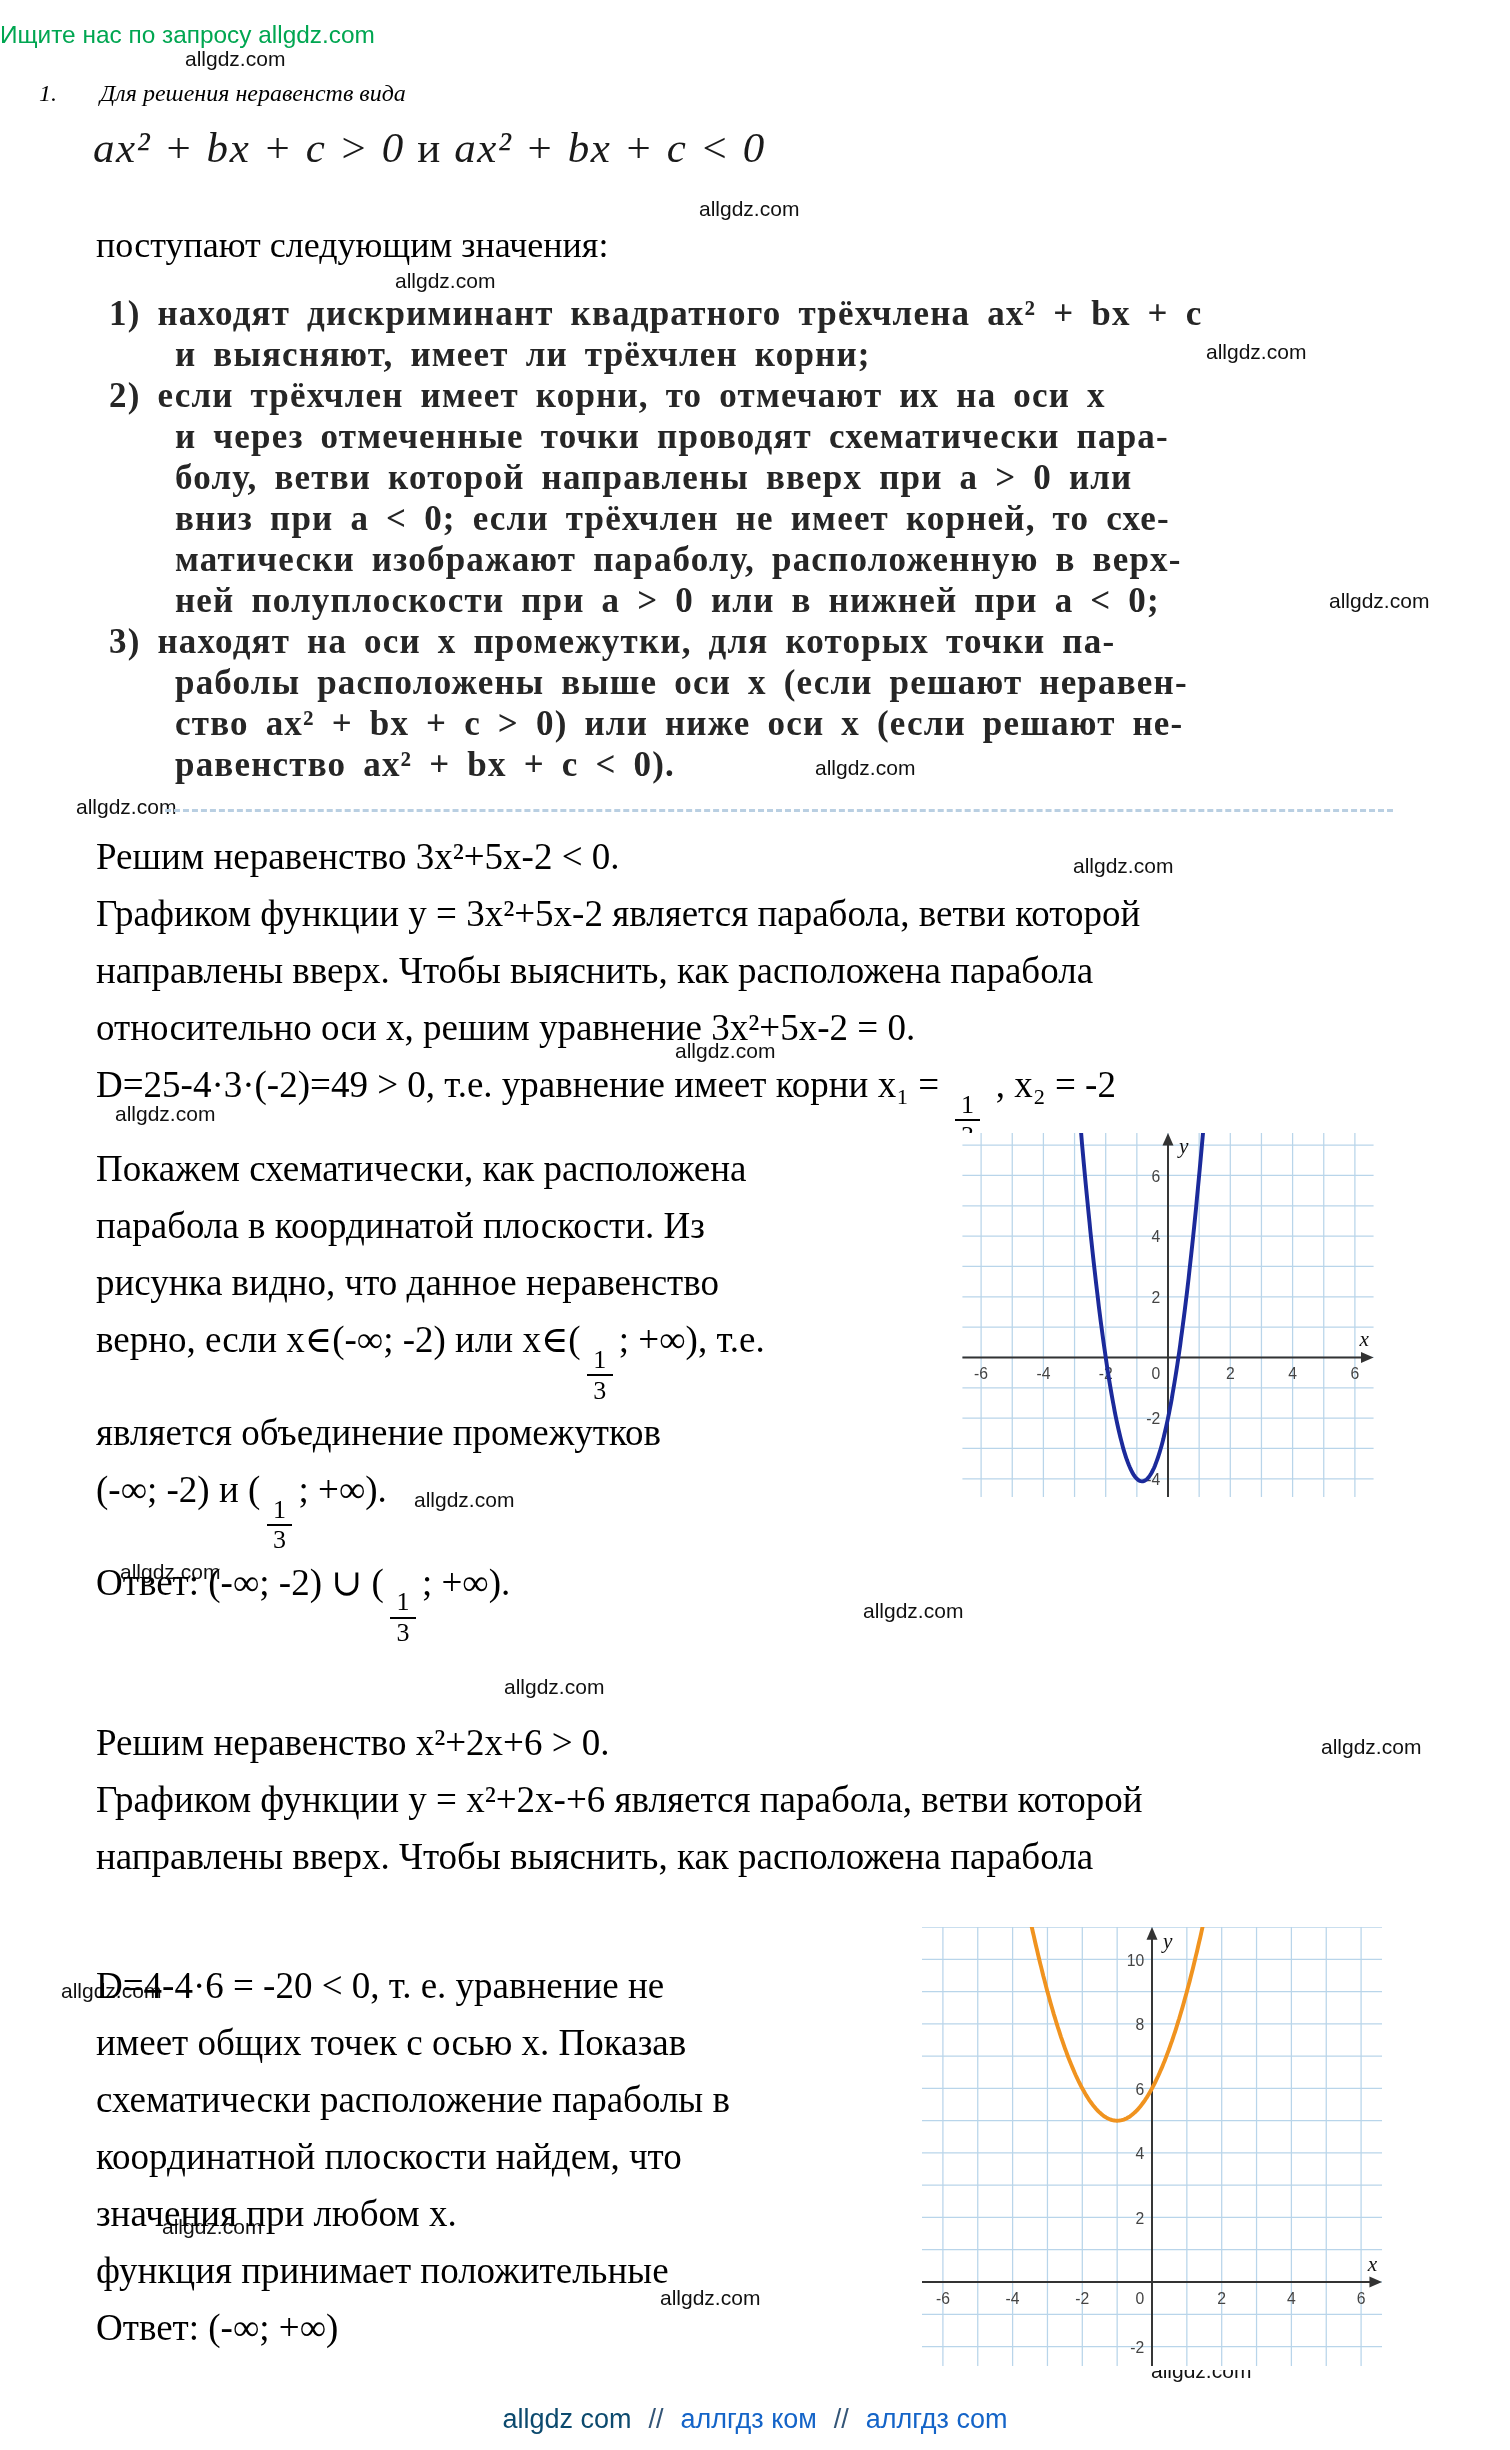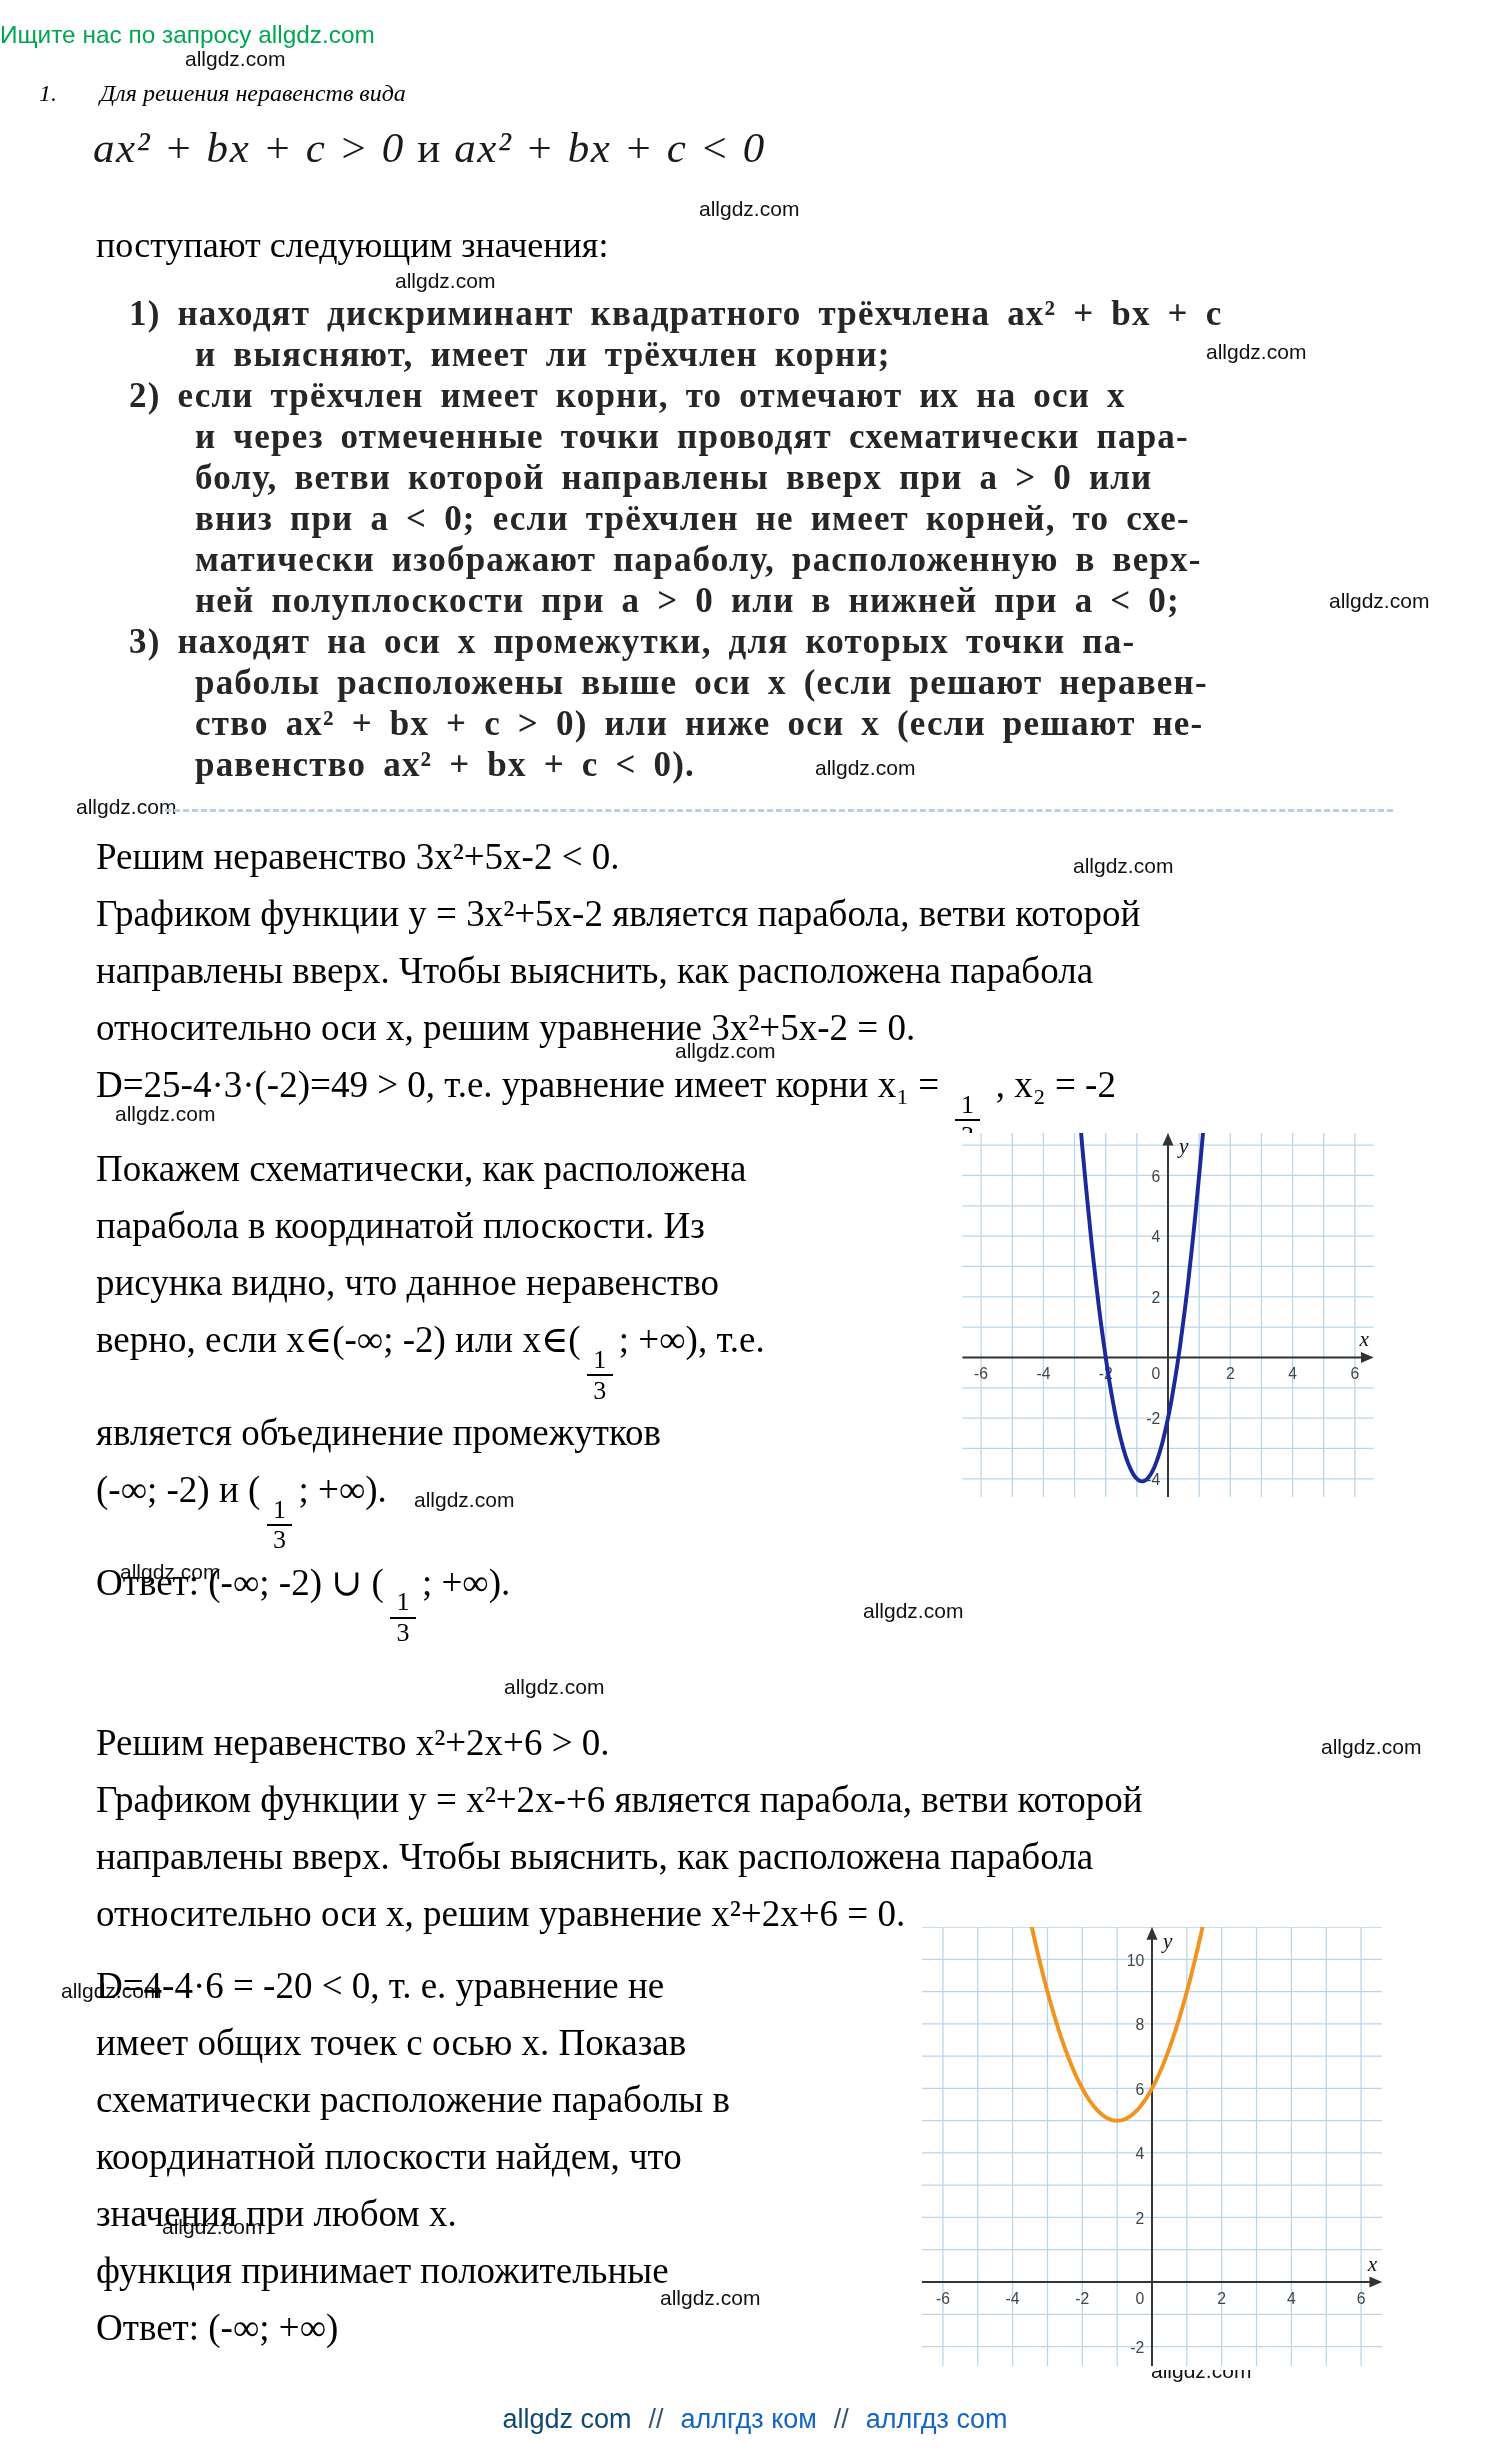--- a/index.html
+++ b/index.html
@@ -9,21 +9,21 @@
           font-family:"Liberation Sans",sans-serif;font-size:24.4px;color:#00a651;}
   .wm{position:absolute;font-family:"Liberation Sans",sans-serif;font-size:21px;color:#111;
       white-space:nowrap;}
   .intro-line{position:absolute;top:80px;left:39px;font-size:24px;font-style:italic;}
   .intro-line .num{display:inline-block;width:61px;}
   .formula{position:absolute;top:123px;left:93px;font-size:43px;font-weight:normal;
            font-style:italic;letter-spacing:1.6px;color:#1a1a1a;}
   .formula .upright{font-style:normal;}
   .postup{position:absolute;top:224px;left:96px;font-size:36px;}
   .rules{position:absolute;top:293px;left:109px;width:1322px;font-weight:bold;font-size:35px;
-         line-height:41px;color:#262626;letter-spacing:1.2px;word-spacing:7px;margin-left:20px;}
+         line-height:41px;color:#262626;letter-spacing:1.2px;word-spacing:7px;}
   .rules .indent{padding-left:66px;}
   .dash{position:absolute;top:809px;left:165px;width:1228px;border-top:3.1px dashed #b9cfe2;}
   .para{position:absolute;font-size:37px;line-height:57px;}
   #para1{top:828px;left:96px;width:1369px;}
   #para2{top:1714px;left:96px;width:1385px;}
   #col1{top:1140px;left:96px;width:858px;}
   #col2{top:1957px;left:96px;width:819px;}
   .frac{display:inline-flex;flex-direction:column;align-items:center;vertical-align:-15.7px;
         line-height:1.05;font-size:26px;margin:0 6.3px;}
   .frac .num{border-bottom:2.4px solid #000;padding:0 6.3px 0.8px;}
@@ -181,21 +181,20 @@
         <text x="517" y="271.51666666666665" text-anchor="end" class="axis">x</text>
         <text x="275.5" y="26" text-anchor="start" class="axis">y</text>
         <polyline points="145.0,-70.6 146.2,-56.1 147.4,-41.8 148.6,-27.7 149.8,-13.8 151.0,-0.1 152.1,13.4 153.3,26.7 154.5,39.7 155.7,52.6 156.9,65.3 158.1,77.7 159.3,89.9 160.5,102.0 161.7,113.8 162.8,125.4 164.0,136.8 165.2,148.0 166.4,159.0 167.6,169.7 168.8,180.3 170.0,190.7 171.2,200.8 172.4,210.8 173.5,220.5 174.7,230.0 175.9,239.3 177.1,248.4 178.3,257.4 179.5,266.0 180.7,274.5 181.9,282.8 183.1,290.9 184.2,298.7 185.4,306.4 186.6,313.8 187.8,321.1 189.0,328.1 190.2,334.9 191.4,341.5 192.6,347.9 193.7,354.1 194.9,360.1 196.1,365.9 197.3,371.4 198.5,376.8 199.7,381.9 200.9,386.9 202.1,391.6 203.3,396.1 204.4,400.5 205.6,404.6 206.8,408.5 208.0,412.2 209.2,415.7 210.4,418.9 211.6,422.0 212.8,424.9 214.0,427.5 215.1,429.9 216.3,432.2 217.5,434.2 218.7,436.0 219.9,437.6 221.1,439.0 222.3,440.2 223.5,441.2 224.7,442.0 225.8,442.6 227.0,442.9 228.2,443.1 229.4,443.0 230.6,442.7 231.8,442.3 233.0,441.6 234.2,440.7 235.4,439.6 236.5,438.3 237.7,436.8 238.9,435.0 240.1,433.1 241.3,431.0 242.5,428.6 243.7,426.1 244.9,423.3 246.0,420.3 247.2,417.1 248.4,413.7 249.6,410.1 250.8,406.3 252.0,402.3 253.2,398.1 254.4,393.7 255.6,389.0 256.7,384.2 257.9,379.1 259.1,373.8 260.3,368.4 261.5,362.7 262.7,356.8 263.9,350.7 265.1,344.4 266.3,337.9 267.4,331.1 268.6,324.2 269.8,317.1 271.0,309.7 272.2,302.2 273.4,294.4 274.6,286.4 275.8,278.2 277.0,269.8 278.1,261.2 279.3,252.4 280.5,243.4 281.7,234.2 282.9,224.8 284.1,215.1 285.3,205.3 286.5,195.2 287.7,184.9 288.8,174.5 290.0,163.8 291.2,152.9 292.4,141.8 293.6,130.5 294.8,119.0 296.0,107.2 297.2,95.3 298.3,83.2 299.5,70.8 300.7,58.2 301.9,45.5 303.1,32.5 304.3,19.3 305.5,5.9 306.7,-7.7 307.9,-21.5 309.0,-35.5 310.2,-49.7 311.4,-64.2" fill="none" stroke="#1b2a9b" stroke-width="5" stroke-linecap="round"></polyline>
       </svg>
   </div>
 
   <div id="para2" class="para">
     <div>Решим неравенство x²+2x+6 &gt; 0.</div>
     <div>Графиком функции y = x²+2x-+6 является парабола, ветви которой</div>
     <div>направлены вверх. Чтобы выяснить, как расположена парабола</div>
-    <div>относительно оси x, решим уравнение x²+2x+6 = 0.</div>
   </div>
 
   <div id="col2" class="para">
     <div>D=4-4·6 = -20 &lt; 0, т. е. уравнение не</div>
     <div>имеет общих точек с осью x. Показав</div>
     <div>схематически расположение параболы в</div>
     <div>координатной плоскости найдем, что</div>
     <div>значения при любом x.</div>
     <div>функция принимает положительные</div>
     <div>Ответ: (-∞; +∞)</div>

